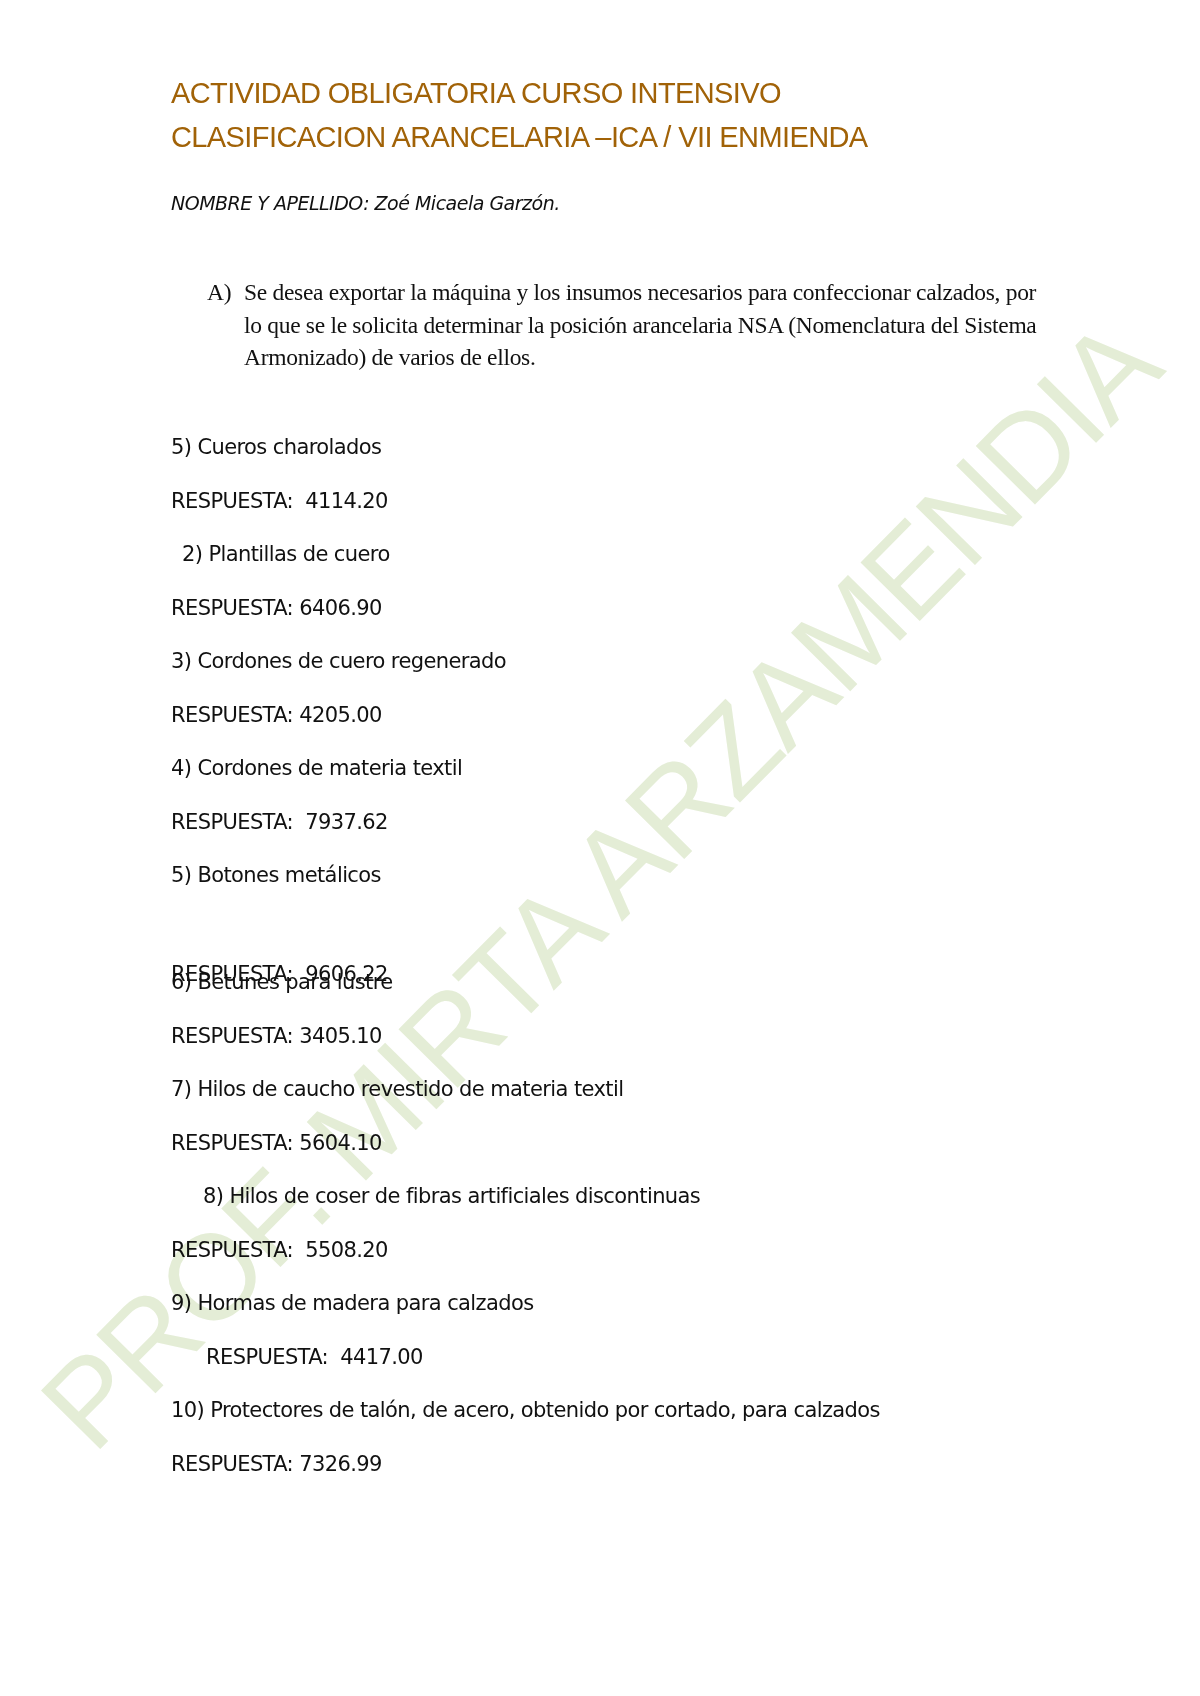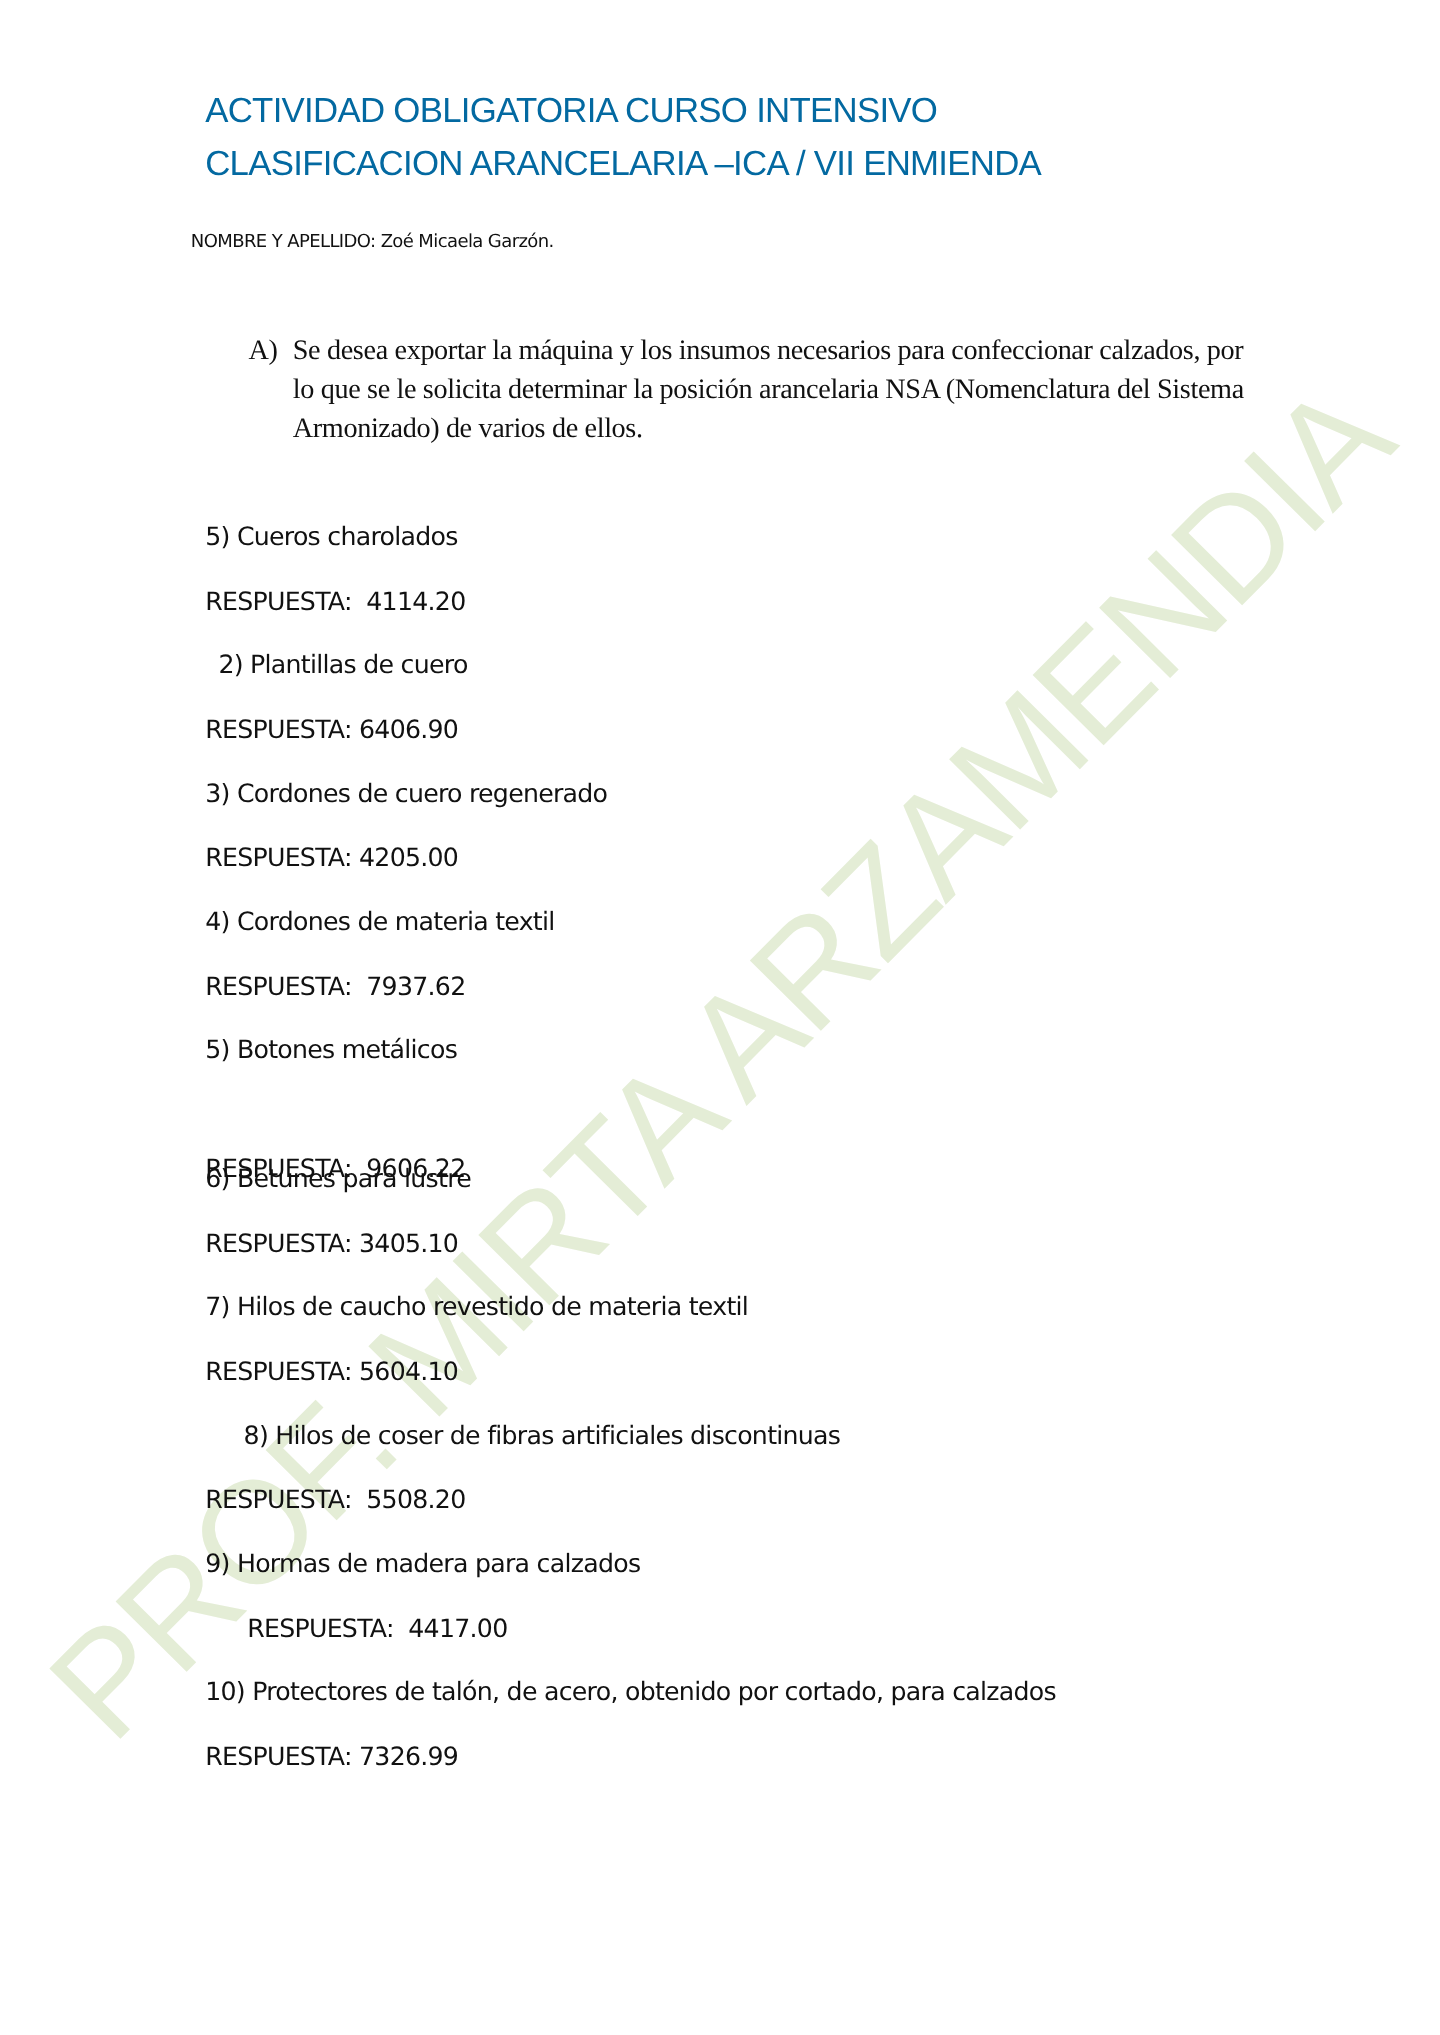--- a/index.html
+++ b/index.html
@@ -42,31 +42,32 @@
       left: 0; top: 0;
       width: 1200px;
       z-index: 1;
     }
     .title-line {
       position: absolute;
       left: 171px;
       font-family: "Liberation Sans", sans-serif;
       font-size: 29px;
       letter-spacing: -0.6px;
-      color: #0369a1;
+      color: #a16207;
       white-space: nowrap;
     }
     .name-line {
       position: absolute;
-      left: 159px;
+      left: 171px;
       top: 192px;
       font-family: "DejaVu Sans", sans-serif;
-      font-size: 15px;
+      font-size: 19px;
       letter-spacing: -0.5px;
       white-space: nowrap;
+      font-style: italic;
     }
     .statement {
       position: absolute;
       left: 207px;
       top: 276px;
       width: 830px;
       font-family: "Liberation Serif", serif;
       font-size: 23.5px;
       line-height: 32.5px;
       letter-spacing: -0.3px;

